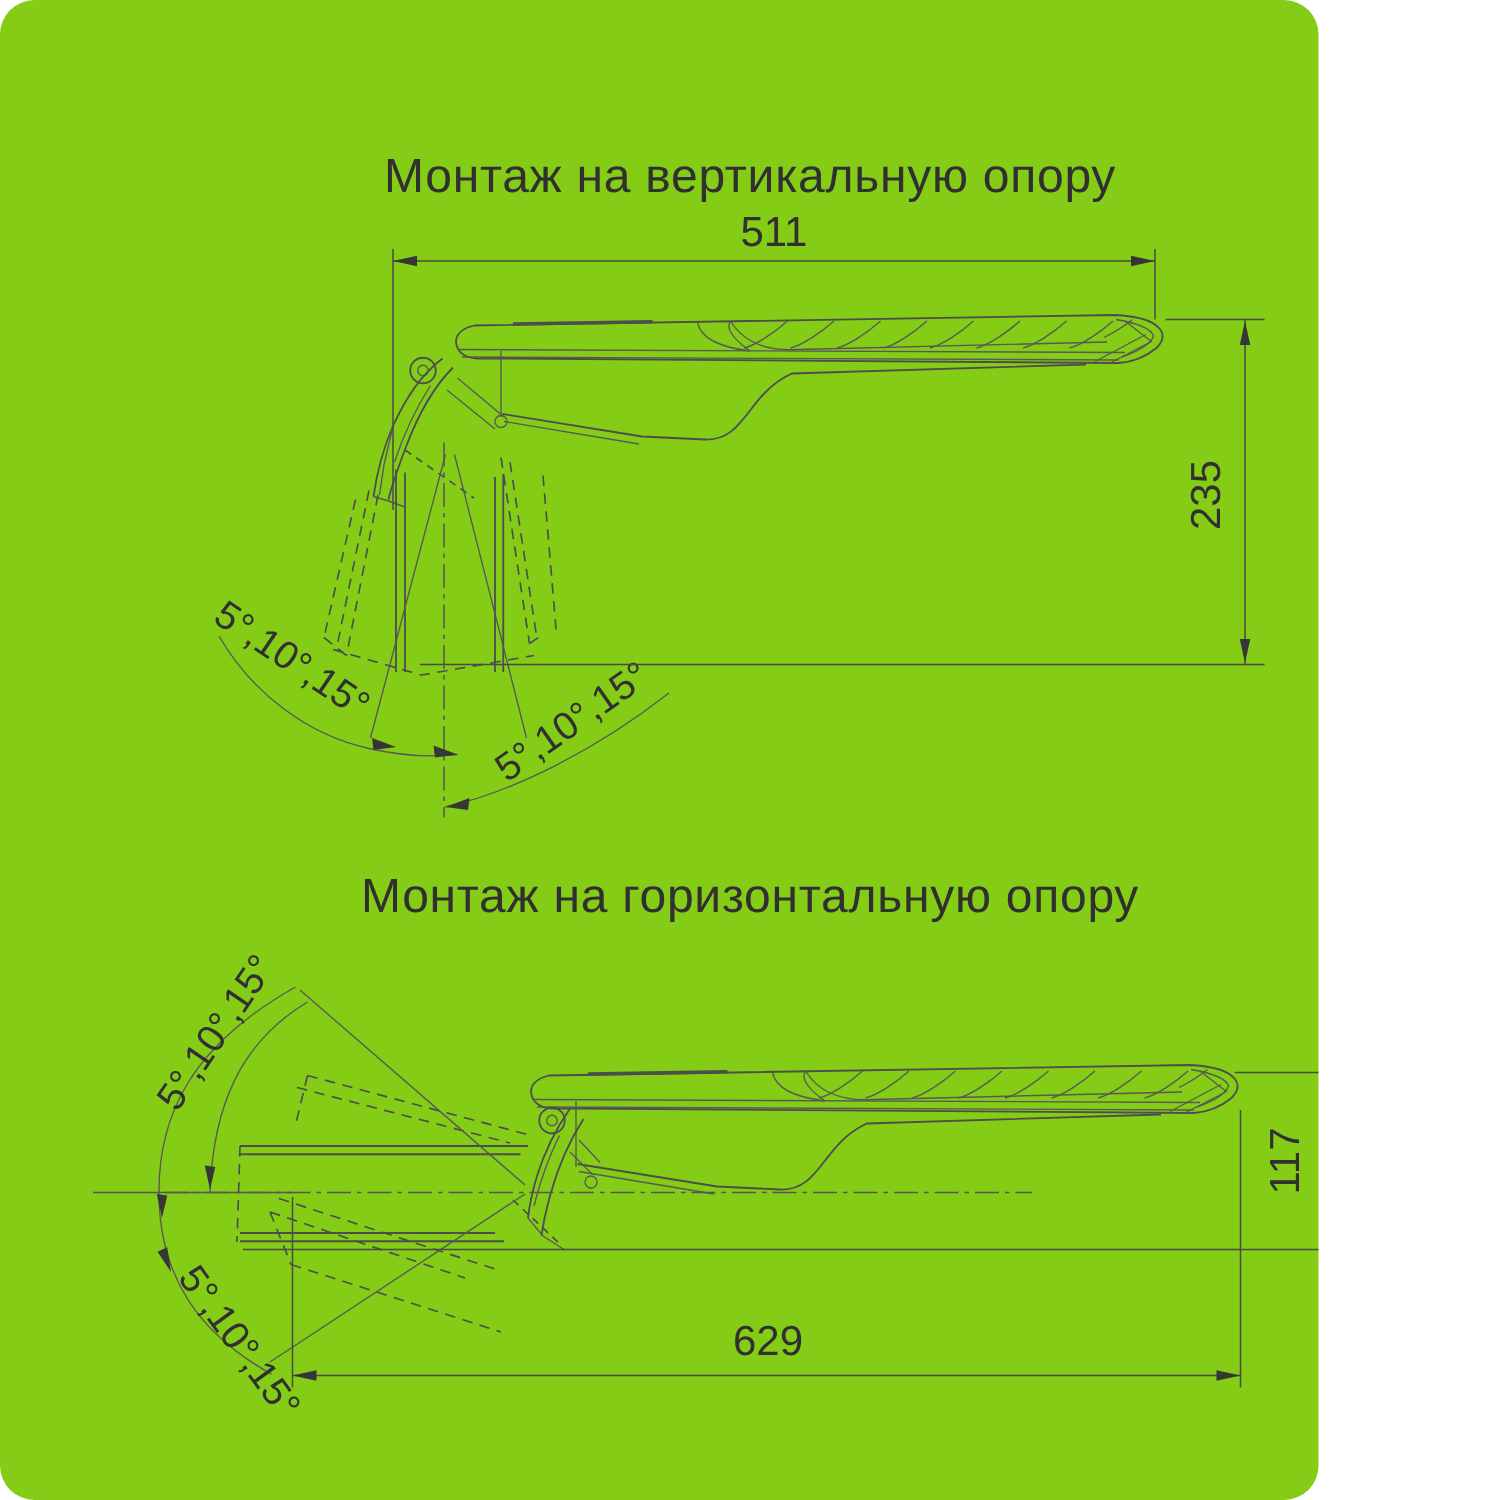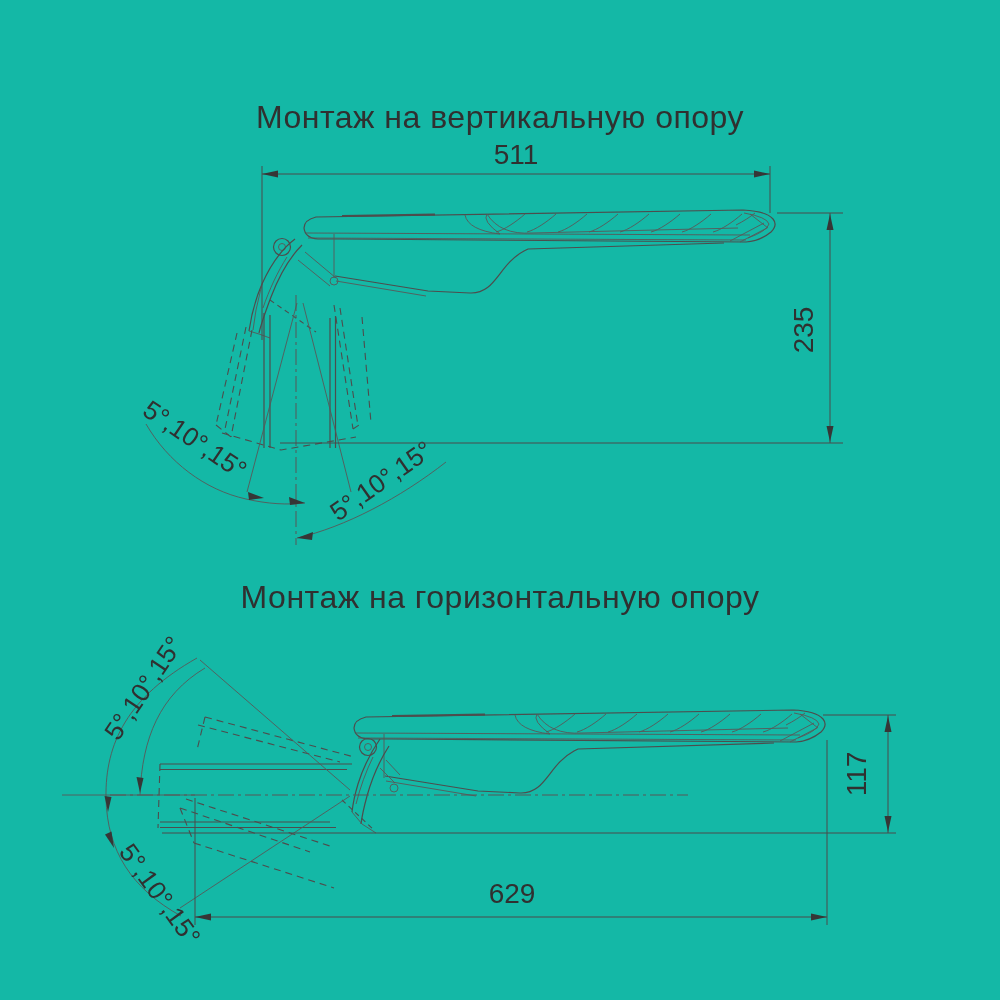--- a/index.html
+++ b/index.html
@@ -1,16 +1,16 @@
 <!DOCTYPE html>
 <html><head>
 <meta charset="utf-8">
 <style>
   html,body{margin:0;padding:0;background:#ffffff;}
-  .page{position:relative;width:1000px;height:1000px;background:#14b8a6;overflow:hidden;}
+  .page{position:relative;width:879px;height:1000px;background:#84cc16;overflow:hidden;border-radius:23px;}
   svg{display:block;}
   text{font-family:"Liberation Sans","DejaVu Sans",sans-serif;fill:#303030;}
   .t-title{font-size:32px;letter-spacing:.5px;}
   .t-dim{font-size:28px;}
   .t-ang{font-size:26px;}
   .ln{stroke:#4d4d4d;stroke-width:1.2;fill:none;}
   .ln-thin{stroke:#585858;stroke-width:.9;fill:none;}
   .ln-dash{stroke:#4d4d4d;stroke-width:1.1;fill:none;stroke-dasharray:7 5;}
   .ln-cl{stroke:#565656;stroke-width:1;fill:none;stroke-dasharray:16 4 3 4;}
   .ln-dim{stroke:#4a4a4a;stroke-width:1;fill:none;}

